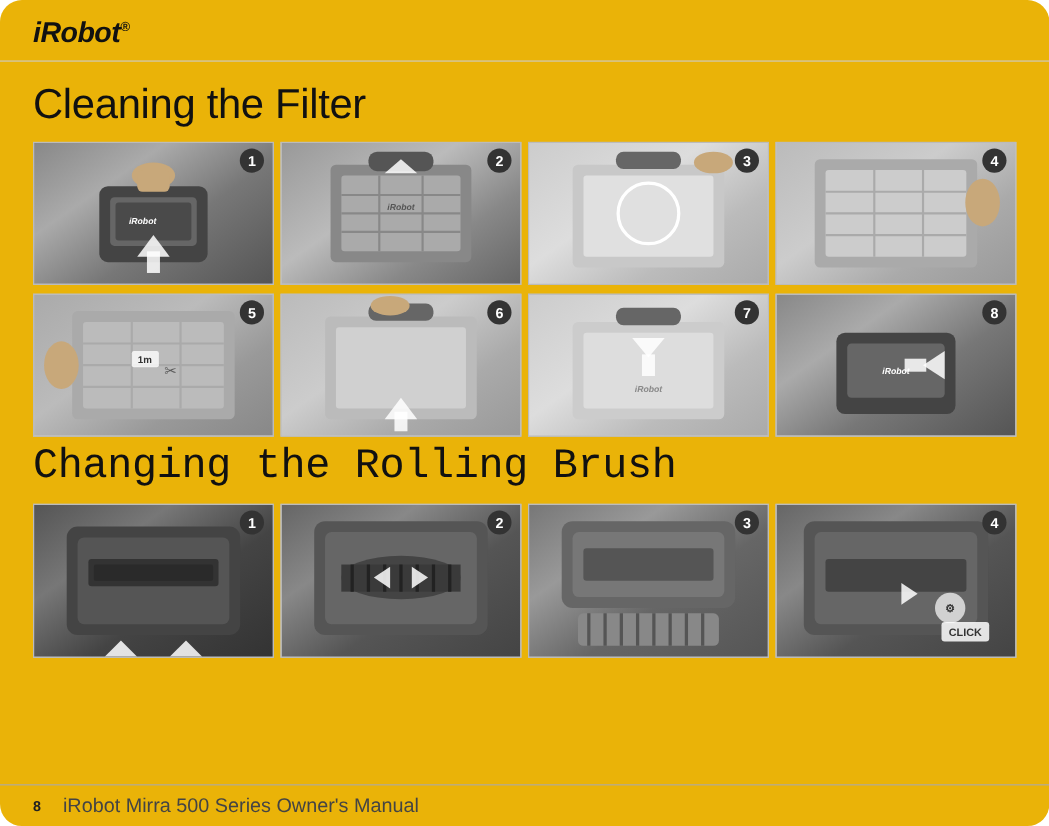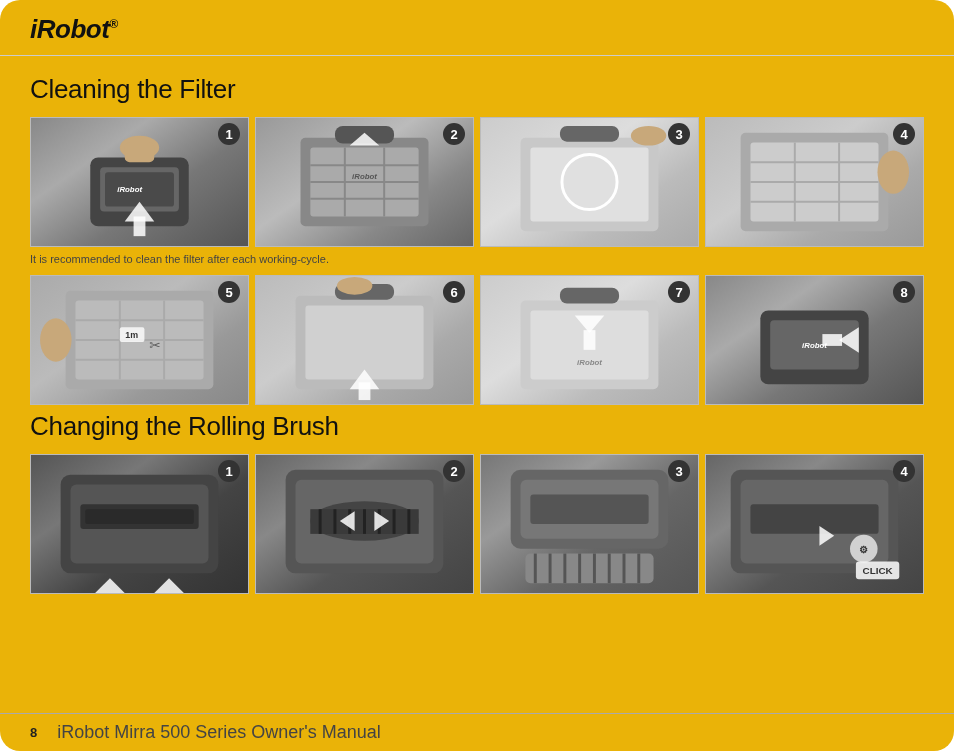--- a/index.html
+++ b/index.html
@@ -43,21 +43,21 @@
       vertical-align: super;
     }
 
     
     .content {
       padding: 18px 30px 10px 30px;
     }
 
     
     .section-title {
-      font-size: 26px;
+      font-size: 38px;
       font-weight: 400;
       color: #111;
       margin-bottom: 12px;
       letter-spacing: -0.3px;
     }
 
     
     .image-grid {
       display: flex;
       gap: 6px;
@@ -253,21 +253,20 @@
             <line x1="135" y1="25" x2="135" y2="105" stroke="#aaa" stroke-width="2"></line>
 
             <ellipse cx="190" cy="55" rx="16" ry="22" fill="#c8a87a"></ellipse>
           </svg>
         </div>
         <div class="step-number">4</div>
       </div>
 
     </div>
 
-    <p class="caption-text">It is recommended to clean the filter after each working-cycle.</p>
 
     <div class="image-grid section-spacer">
 
       <div class="image-cell">
         <div class="img-sim filter-5">
           <svg class="cell-svg" viewBox="0 0 220 130" xmlns="http://www.w3.org/2000/svg">
 
             <rect x="35" y="15" width="150" height="100" rx="5" fill="#aaa"></rect>
             <rect x="45" y="25" width="130" height="80" rx="3" fill="#bbb"></rect>
             <line x1="45" y1="45" x2="175" y2="45" stroke="#aaa" stroke-width="2"></line>
@@ -334,21 +333,21 @@
 
             <polygon points="135,65 155,52 155,78" fill="rgba(255,255,255,0.85)"></polygon>
             <rect x="118" y="59" width="20" height="12" fill="rgba(255,255,255,0.85)"></rect>
           </svg>
         </div>
         <div class="step-number">8</div>
       </div>
 
     </div>
 
-    <h2 class="section-title" style="margin-top: 4px;">Changing the Rolling Brush</h2>
+    <h2 class="section-title" style="margin-top: 4px; font-family: Liberation Mono, monospace;">Changing the Rolling Brush</h2>
 
     <div class="image-grid">
 
       <div class="image-cell" style="height:140px;">
         <div class="img-sim brush-1">
           <svg class="cell-svg" viewBox="0 0 220 140" xmlns="http://www.w3.org/2000/svg">
 
             <rect x="30" y="20" width="160" height="100" rx="10" fill="#444"></rect>
             <rect x="40" y="30" width="140" height="80" rx="6" fill="#555"></rect>
 

